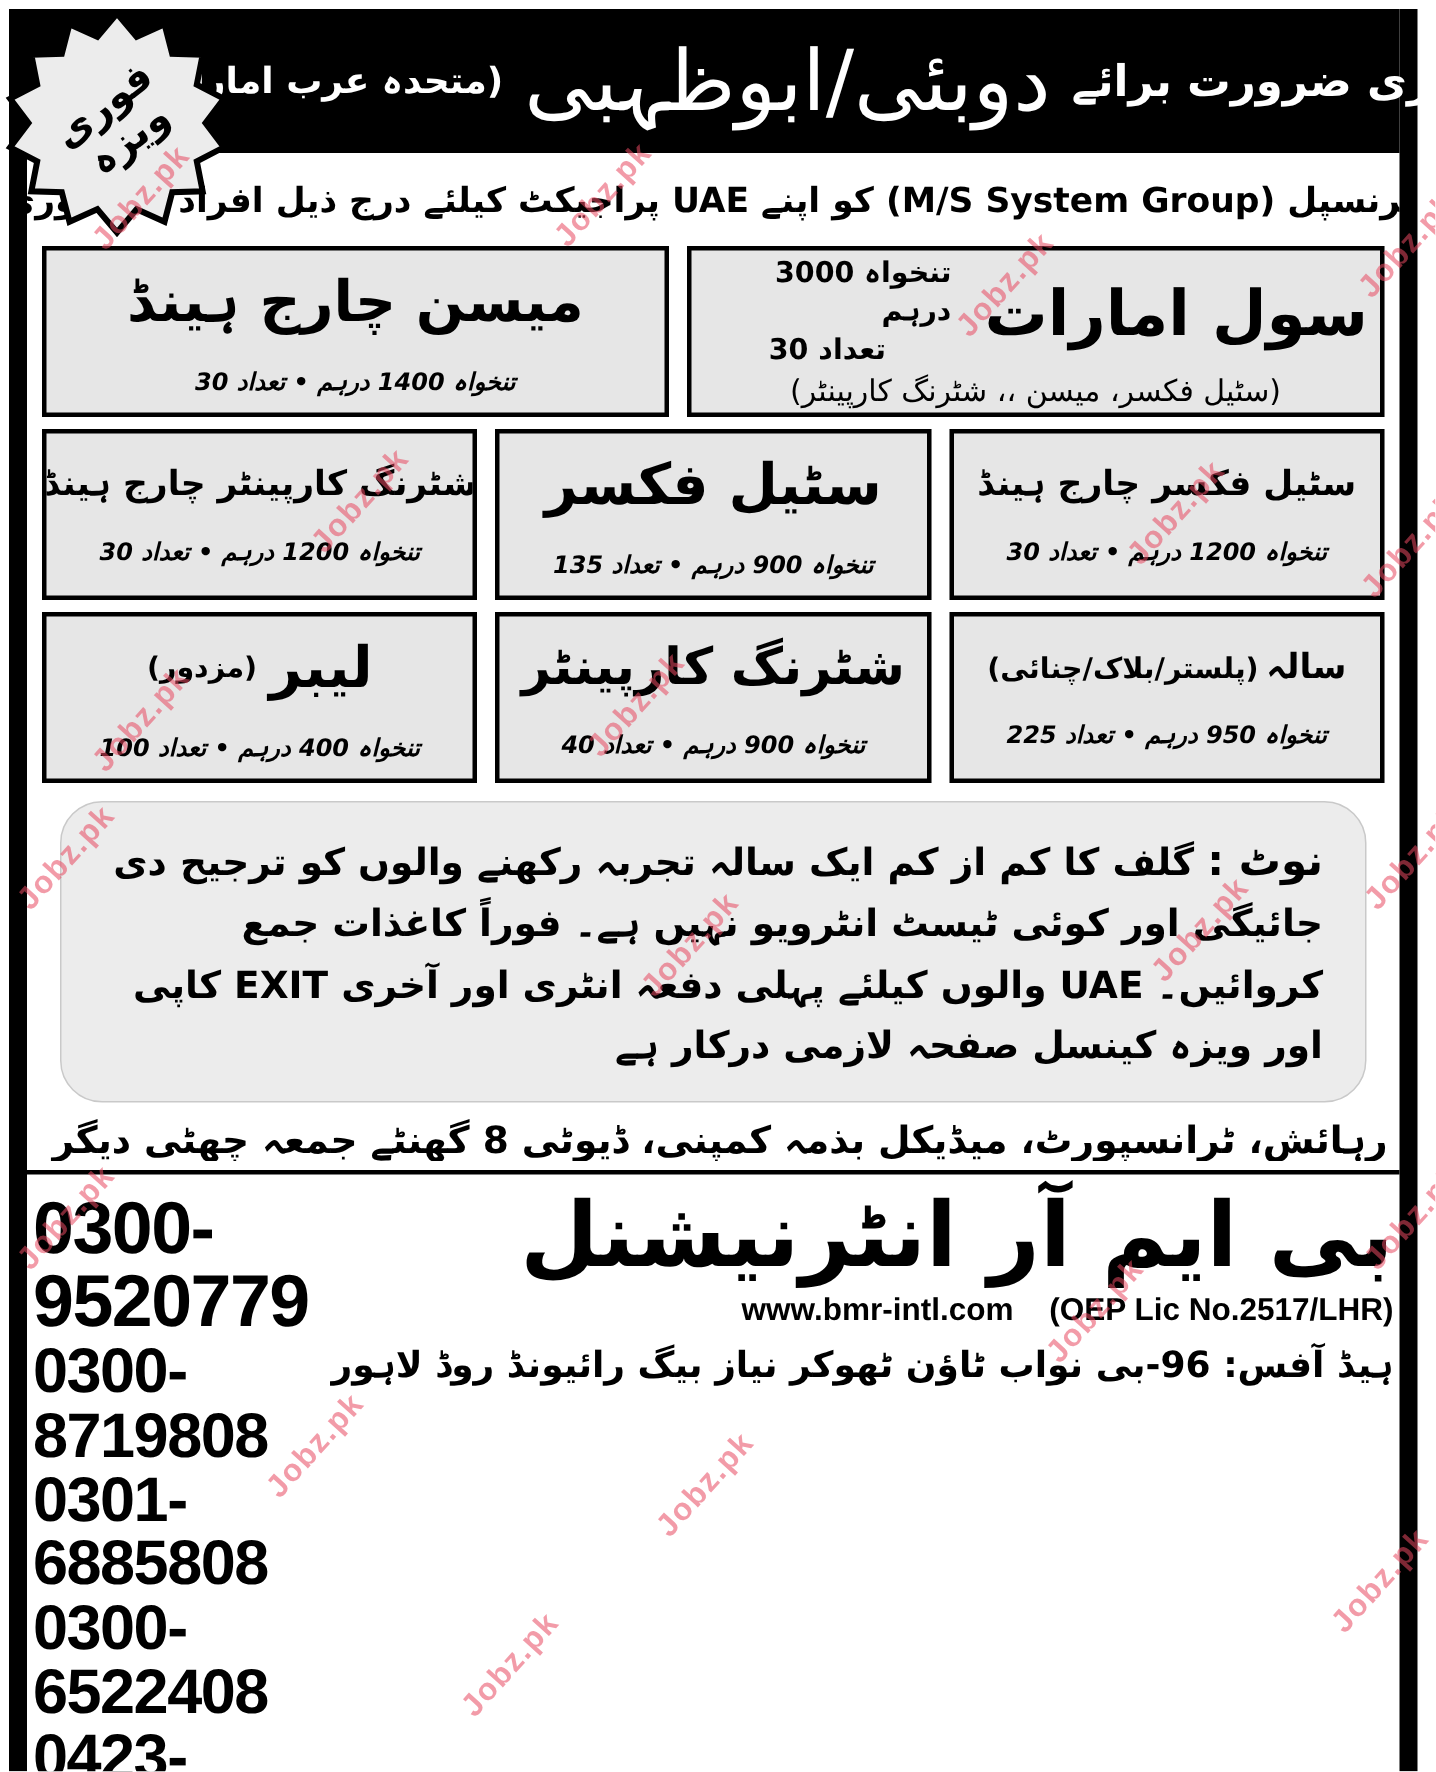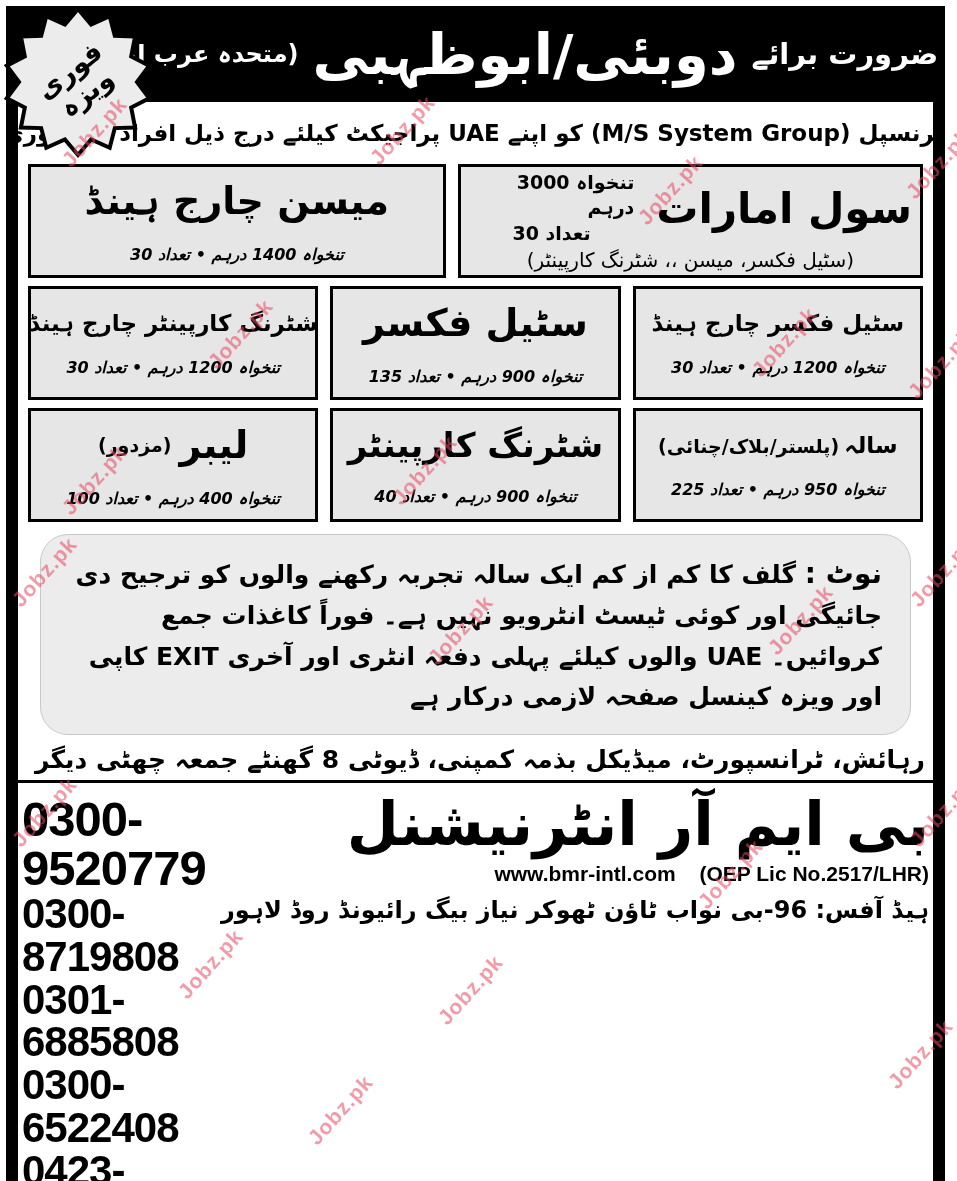--- a/index.html
+++ b/index.html
@@ -5,21 +5,21 @@
   html,body{margin:0;padding:0;background:#fff;}
   .page{position:relative;width:957px;height:1181px;background:#fff;overflow:hidden;
         font-family:"DejaVu Sans",sans-serif;}
   .ad{position:absolute;left:6px;top:6px;width:939px;height:1175px;
       border-left:12px solid #000;border-right:12px solid #000;box-sizing:border-box;background:#fff;}
 
   
   .banner{background:#000;color:#fff;height:96px;display:flex;align-items:center;justify-content:center;
           gap:14px;padding:0 14px 0 148px;direction:rtl;}
   .banner .pre{font-size:29px;font-weight:bold;white-space:nowrap;}
-  .banner .big{font-size:56px;font-weight:bold;white-space:nowrap;letter-spacing:-1px;}
+  .banner .big{font-size:56px;font-weight:normal;white-space:nowrap;letter-spacing:-1px;}
   .banner .suf{font-size:24px;font-weight:bold;white-space:nowrap;}
 
   
   .badge{position:absolute;left:3px;top:2px;width:150px;height:160px;z-index:6;}
   .badge svg{position:absolute;left:0;top:0;}
   .badge .btxt{position:absolute;left:0;top:0;width:150px;height:160px;display:flex;flex-direction:column;
                align-items:center;justify-content:center;transform:rotate(-38deg);color:#000;
                font-weight:bold;font-size:27px;line-height:1.05;}
 
   .intro{height:62px;display:flex;align-items:center;justify-content:center;direction:rtl;

